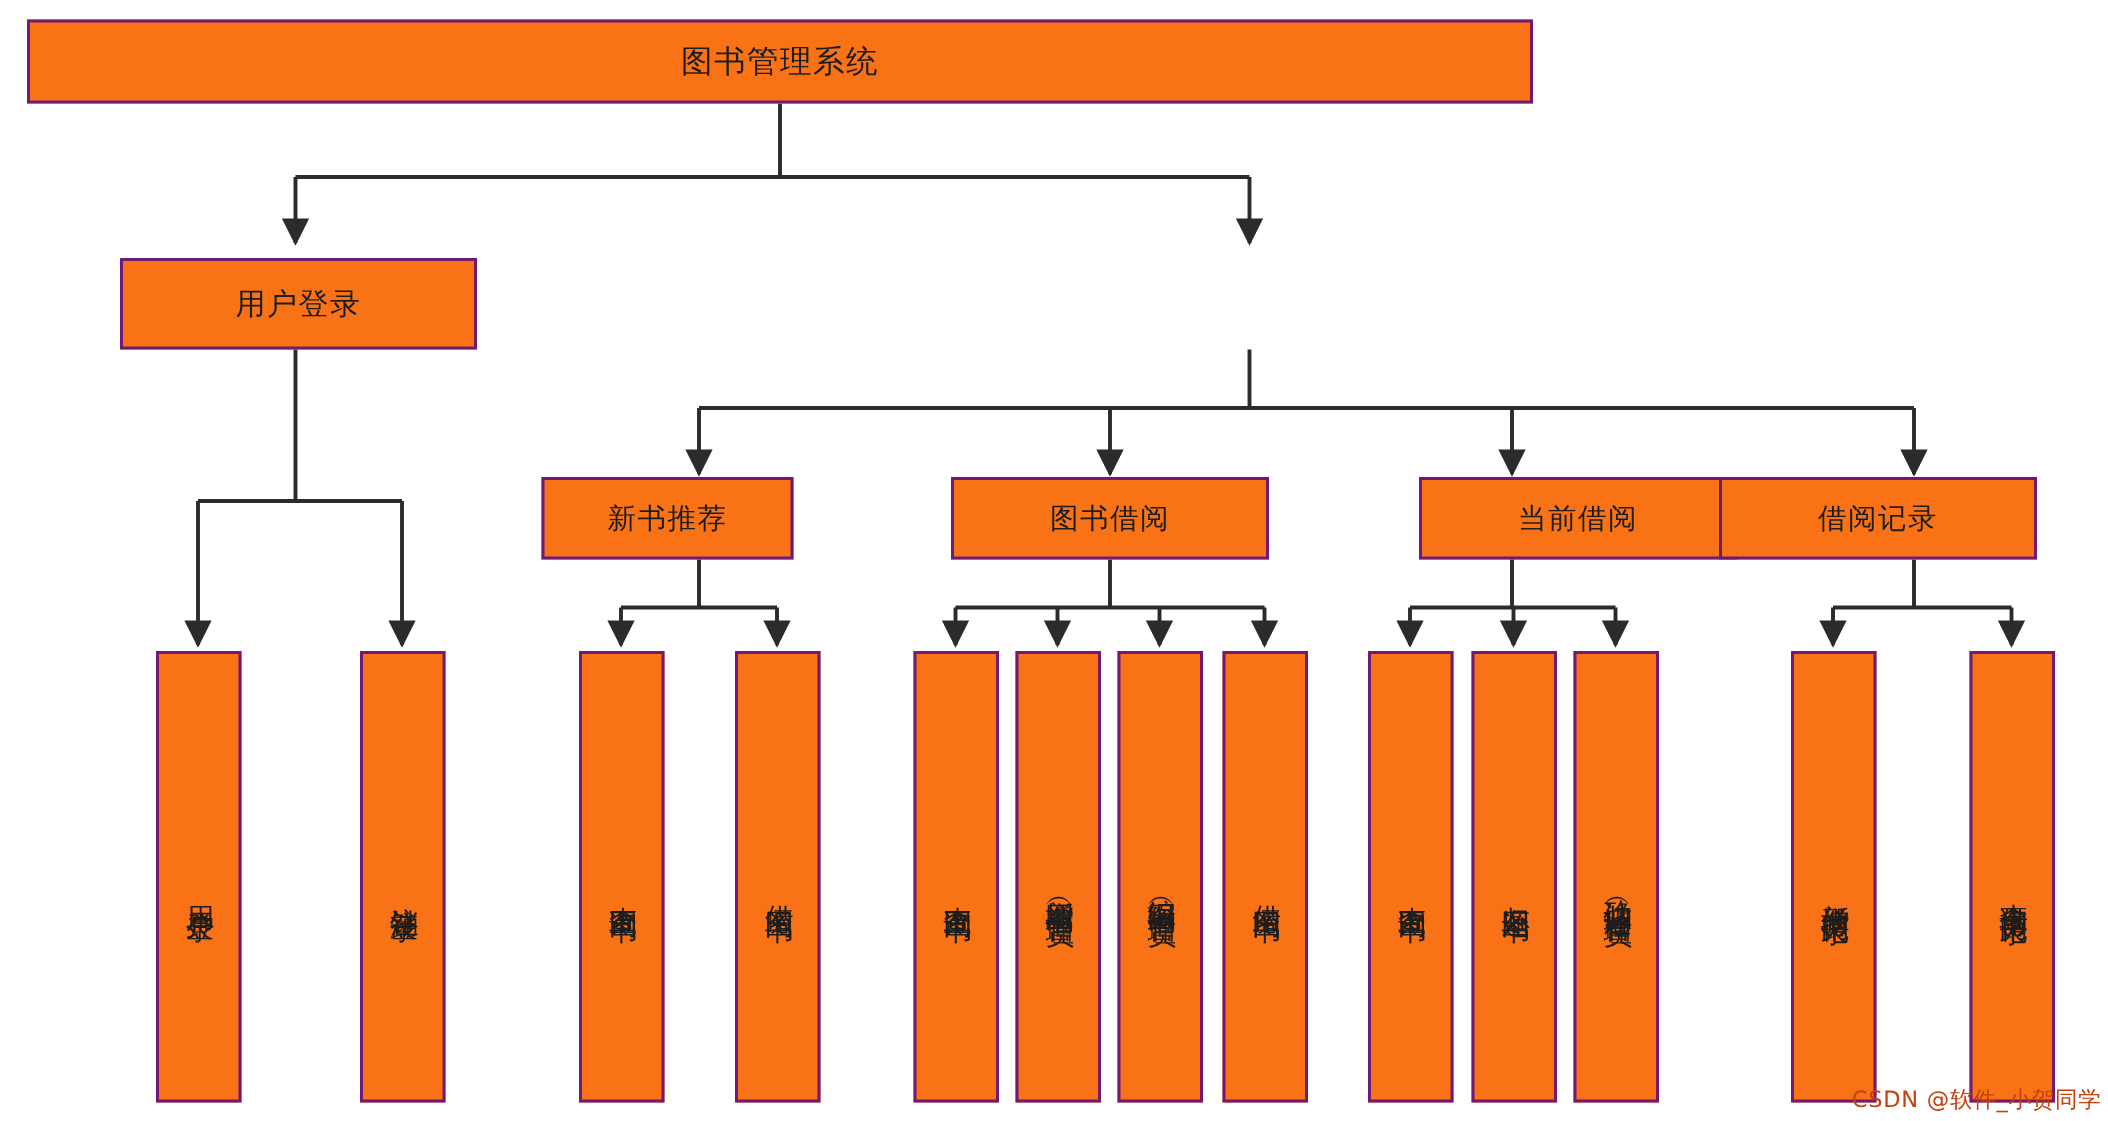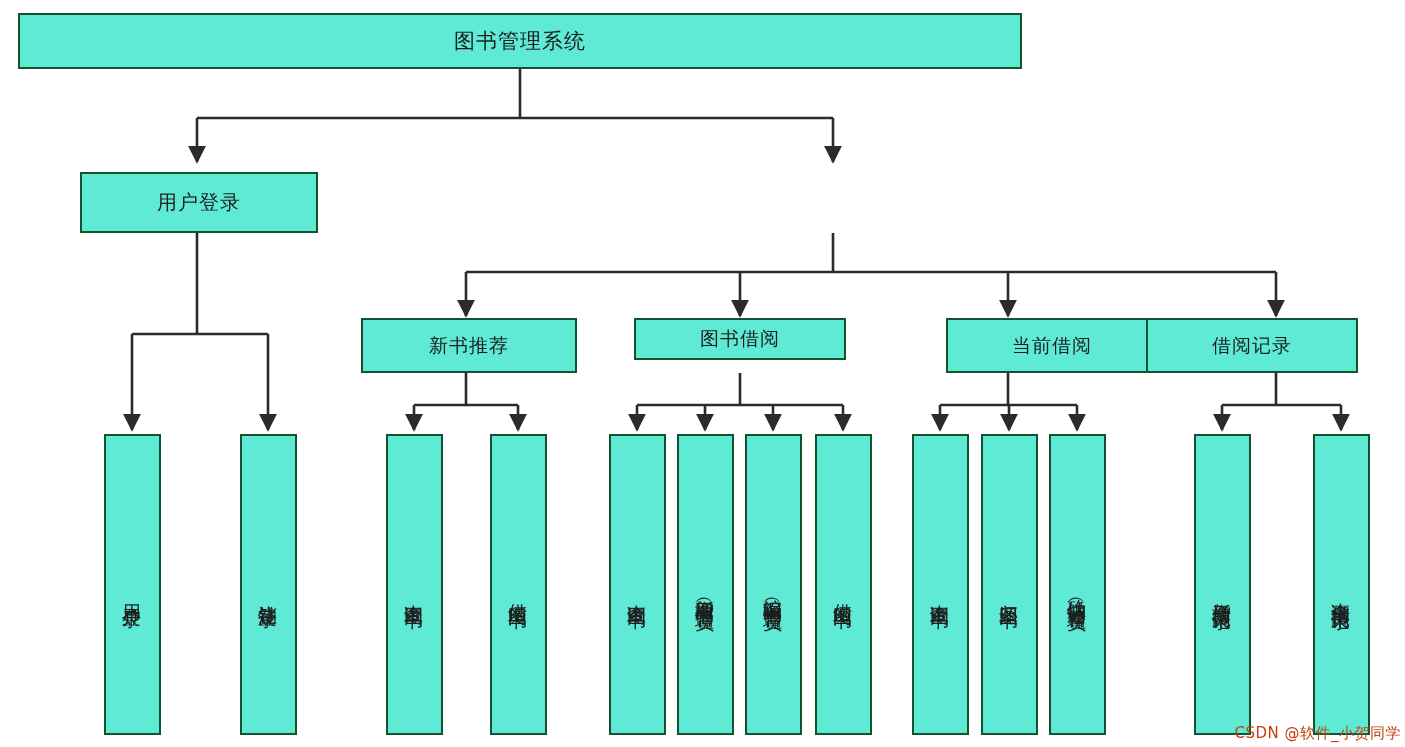--- a/index.html
+++ b/index.html
@@ -17,27 +17,28 @@
   }
   #edges{
     position:absolute;
     left:0; top:0;
     width:1405px; height:747px;
     pointer-events:none;
   }
   .node{
     position:absolute;
     box-sizing:border-box;
-    background:#5eead4;
-    border:2px solid #14532d;
+    background:#f97316;
+    border:2px solid #701a75;
     display:flex;
     align-items:center;
     justify-content:center;
     color:#1d1d1d;
     z-index:2;
+    font-family:Liberation Serif, serif;
   }
   .node.root{
     font-size:21px;
     letter-spacing:1px;
   }
   .node.lvl2{
     font-size:20px;
     letter-spacing:1px;
   }
   .node.lvl3{
@@ -131,25 +132,25 @@
 
   <div class="node root" style="left:18px; top:13px; width:1004px; height:56px;">
     <span>图书管理系统</span>
   </div>
 
   <div class="node lvl2" style="left:80px; top:172px; width:238px; height:61px;">
     <span>用户登录</span>
   </div>
 
 
-  <div class="node lvl3" style="left:361px; top:318px; width:216px; height:55px;">
+  <div class="node lvl3" style="left:361px; top:318px; width:168px; height:55px;">
     <span>新书推荐</span>
   </div>
 
-  <div class="node lvl3" style="left:634px; top:318px; width:212px; height:42px;">
+  <div class="node lvl3" style="left:634px; top:318px; width:212px; height:55px;">
     <span>图书借阅</span>
   </div>
 
   <div class="node lvl3" style="left:946px; top:318px; width:212px; height:55px;">
     <span>当前借阅</span>
   </div>
 
   <div class="node lvl3" style="left:1146px; top:318px; width:212px; height:55px;justify-content:center;">
     <span>借阅记录</span>
   </div>

